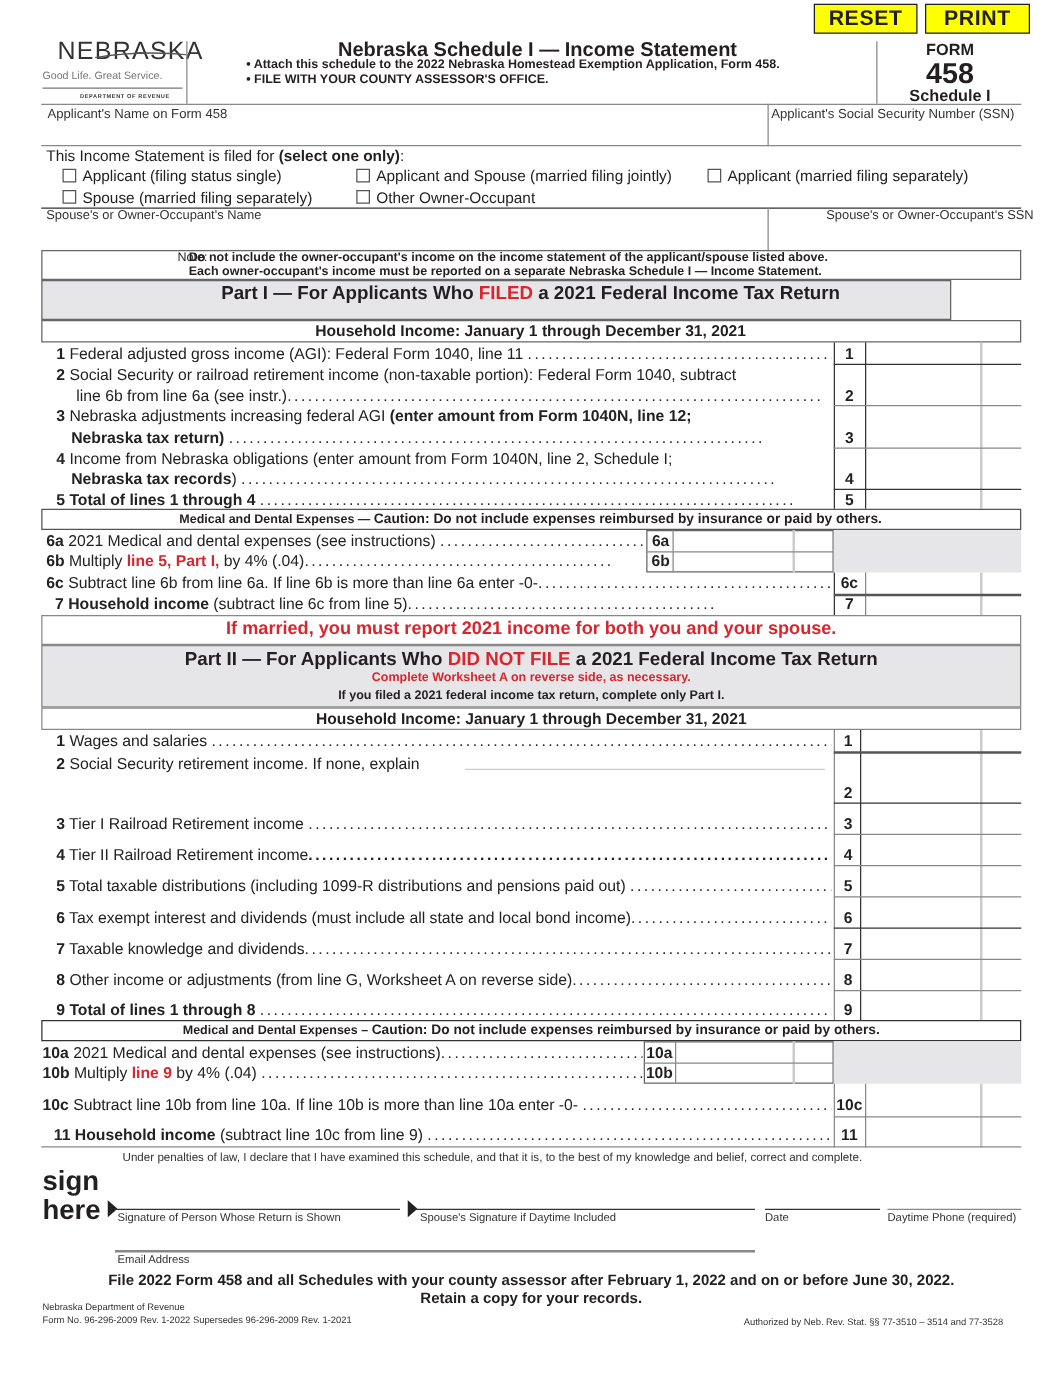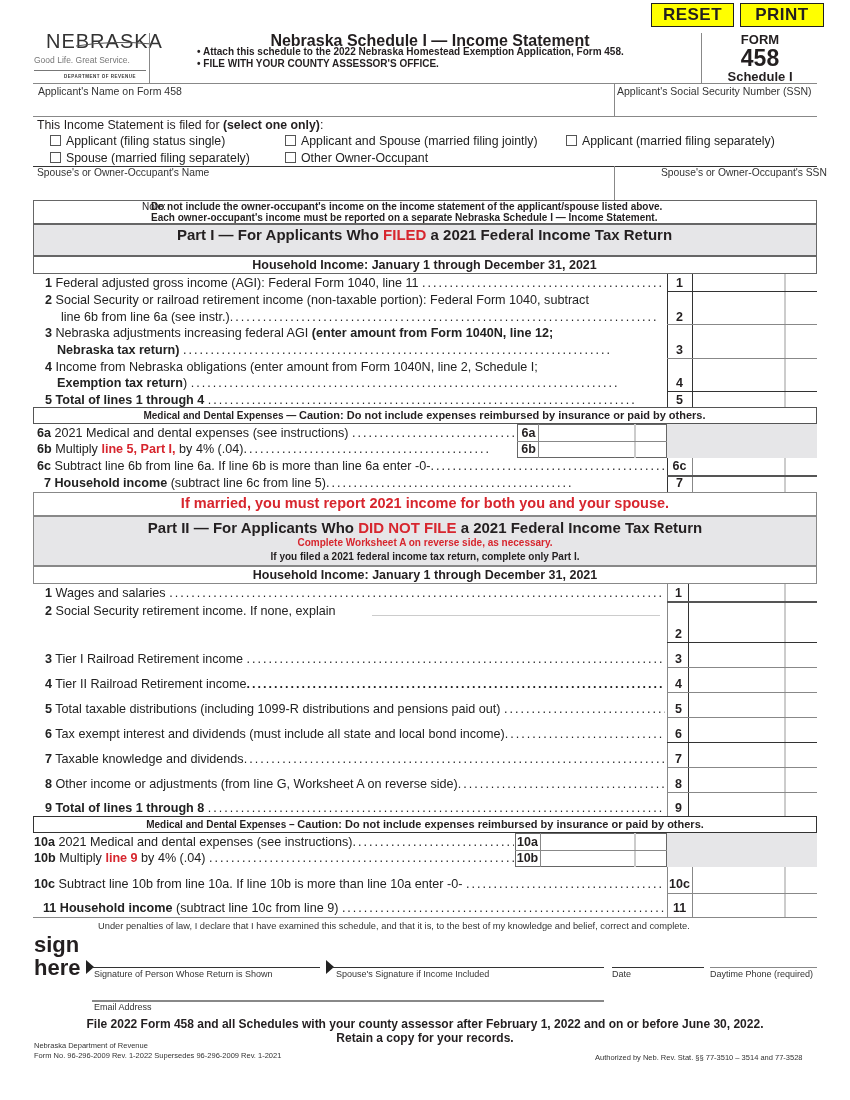--- a/index.html
+++ b/index.html
@@ -93,21 +93,21 @@
 <div class="vline" style="left:614px;top:166px;height:34px;"></div>
 <div class="abs small-label" style="left:617px;top:167px;font-size:10.3px;margin-left:44px;">Spouse's or Owner-Occupant's SSN</div>
 <input class="amt" style="left: 620px; top: 180px; width: 190px; height: 16px;" value="">
 
 <div class="box" style="left:33px;top:200px;width:784px;height:24px;border-color:#666;border-width:1.5px;">
   <div class="abs" style="left:80px;top:0px;font-size:10px;font-weight:normal;padding-left:28px;">Note:</div>
   <div class="abs" style="left:117px;top:0px;font-size:10px;font-weight:bold;white-space:nowrap;">Do not include the owner-occupant's income on the income statement of the applicant/spouse listed above.</div>
   <div class="abs" style="left:117px;top:11px;font-size:10px;font-weight:bold;white-space:nowrap;">Each owner-occupant's income must be reported on a separate Nebraska Schedule I — Income Statement.</div>
 </div>
 
-<div class="box shade" style="left:33px;top:224px;width:784px;height:32px;border-color:#666;border-width:1.5px;">
+<div class="box shade" style="left:33px;top:224px;width:728px;height:32px;border-color:#666;border-width:1.5px;">
   <div class="abs center sec-title" style="left:0;top:1px;width:781px;font-size:15px;">
     <span>Part I — For Applicants Who </span><span class="red">FILED</span><span> a 2021 Federal Income Tax Return</span>
   </div>
 </div>
 <div class="box" style="left:33px;top:256px;width:784px;height:18px;border-color:#666;border-width:1.5px;">
   <div class="abs center" style="left:0;top:1px;width:781px;font-size:12.5px;font-weight:bold;">Household Income: January 1 through December 31, 2021</div>
 </div>
 
 <div class="vline dark" style="left:667px;top:274px;height:133px;"></div>
 <div class="vline dark" style="left:692px;top:274px;height:133px;"></div>
@@ -125,21 +125,21 @@
 <div class="line-text" style="left:61px;top:310px;width:604px;"><span>line 6b from line 6a (see instr.)</span><span class="dots">..............................................................................</span></div>
 <div class="lnum" style="left:667px;top:310px;">2</div>
 <input class="amt" style="left: 695px; top: 308px; width: 86px; height: 14px;" value="">
 
 <div class="line-text" style="left:45px;top:326px;width:620px;"><b>3</b> <span>Nebraska adjustments increasing federal AGI </span><b>(enter amount from Form 1040N, line 12;</b></div>
 <div class="line-text" style="left:57px;top:343px;width:608px;"><b>Nebraska tax return)</b> <span class="dots">..............................................................................</span></div>
 <div class="lnum" style="left:667px;top:343px;">3</div>
 <input class="amt" style="left: 695px; top: 341px; width: 86px; height: 14px;" value="">
 
 <div class="line-text" style="left:45px;top:360px;width:620px;"><b>4</b> <span>Income from Nebraska obligations (enter amount from Form 1040N, line 2, Schedule I;</span></div>
-<div class="line-text" style="left:57px;top:376px;width:608px;"><b>Exemption tax return</b><span>)</span> <span class="dots">..............................................................................</span></div>
+<div class="line-text" style="left:57px;top:376px;width:608px;"><b>Nebraska tax records</b><span>)</span> <span class="dots">..............................................................................</span></div>
 <div class="lnum" style="left:667px;top:376px;">4</div>
 <input class="amt" style="left: 695px; top: 375px; width: 86px; height: 14px;" value="">
 
 <div class="line-text" style="left:45px;top:393px;width:620px;"><b>5</b> <b>Total of lines 1 through 4</b> <span class="dots">..............................................................................</span></div>
 <div class="lnum" style="left:667px;top:393px;">5</div>
 <input class="amt" style="left: 695px; top: 392px; width: 86px; height: 14px;" value="">
 
 <div class="box" style="left:33px;top:407px;width:784px;height:17px;border-color:#555;border-width:1.5px;">
   <div class="abs center" style="left:0;top:1px;width:781px;font-size:11px;">
     <span style="font-weight:bold;font-size:10px;text-align:right;">Medical and Dental Expenses — </span><b>Caution: Do not include expenses reimbursed by insurance or paid by others.</b>
@@ -268,21 +268,21 @@
 <div class="abs" style="left:34px;top:956px;font-size:22px;font-weight:bold;line-height:24px;">here</div>
 <svg class="abs" style="left:86px;top:960px;" width="8" height="14">
     <polygon points="0,0 8,7 0,14" fill="#222"></polygon>
   </svg>
 <div class="hline dark" style="left:92px;top:967px;width:228px;"></div>
 <div class="sig-label" style="left:94px;top:969px;">Signature of Person Whose Return is Shown</div>
 <svg class="abs" style="left:326px;top:960px;" width="8" height="14">
     <polygon points="0,0 8,7 0,14" fill="#222"></polygon>
   </svg>
 <div class="hline dark" style="left:332px;top:967px;width:272px;"></div>
-<div class="sig-label" style="left:336px;top:969px;">Spouse's Signature if Income Included</div>
+<div class="sig-label" style="left:336px;top:969px;">Spouse's Signature if Daytime Included</div>
 <div class="hline dark" style="left:612px;top:967px;width:92px;"></div>
 <div class="sig-label" style="left:612px;top:969px;">Date</div>
 <div class="hline" style="left:710px;top:967px;width:107px;"></div>
 <input class="amt" style="left: 712px; top: 952px; width: 104px; height: 14px;" value="">
 <div class="sig-label" style="left:710px;top:969px;">Daytime Phone (required)</div>
 <div class="abs" style="left:92px;top:1000px;width:512px;border-top:2px solid #888;"></div>
 <input class="amt" style="left: 94px; top: 985px; width: 508px; height: 14px;" value="">
 <div class="sig-label" style="left:94px;top:1002px;">Email Address</div>
 
 <div class="abs center" style="left:33px;top:1017px;width:784px;font-size:12px;font-weight:bold;">File 2022 Form 458 and all Schedules with your county assessor after February 1, 2022 and on or before June 30, 2022.</div>

